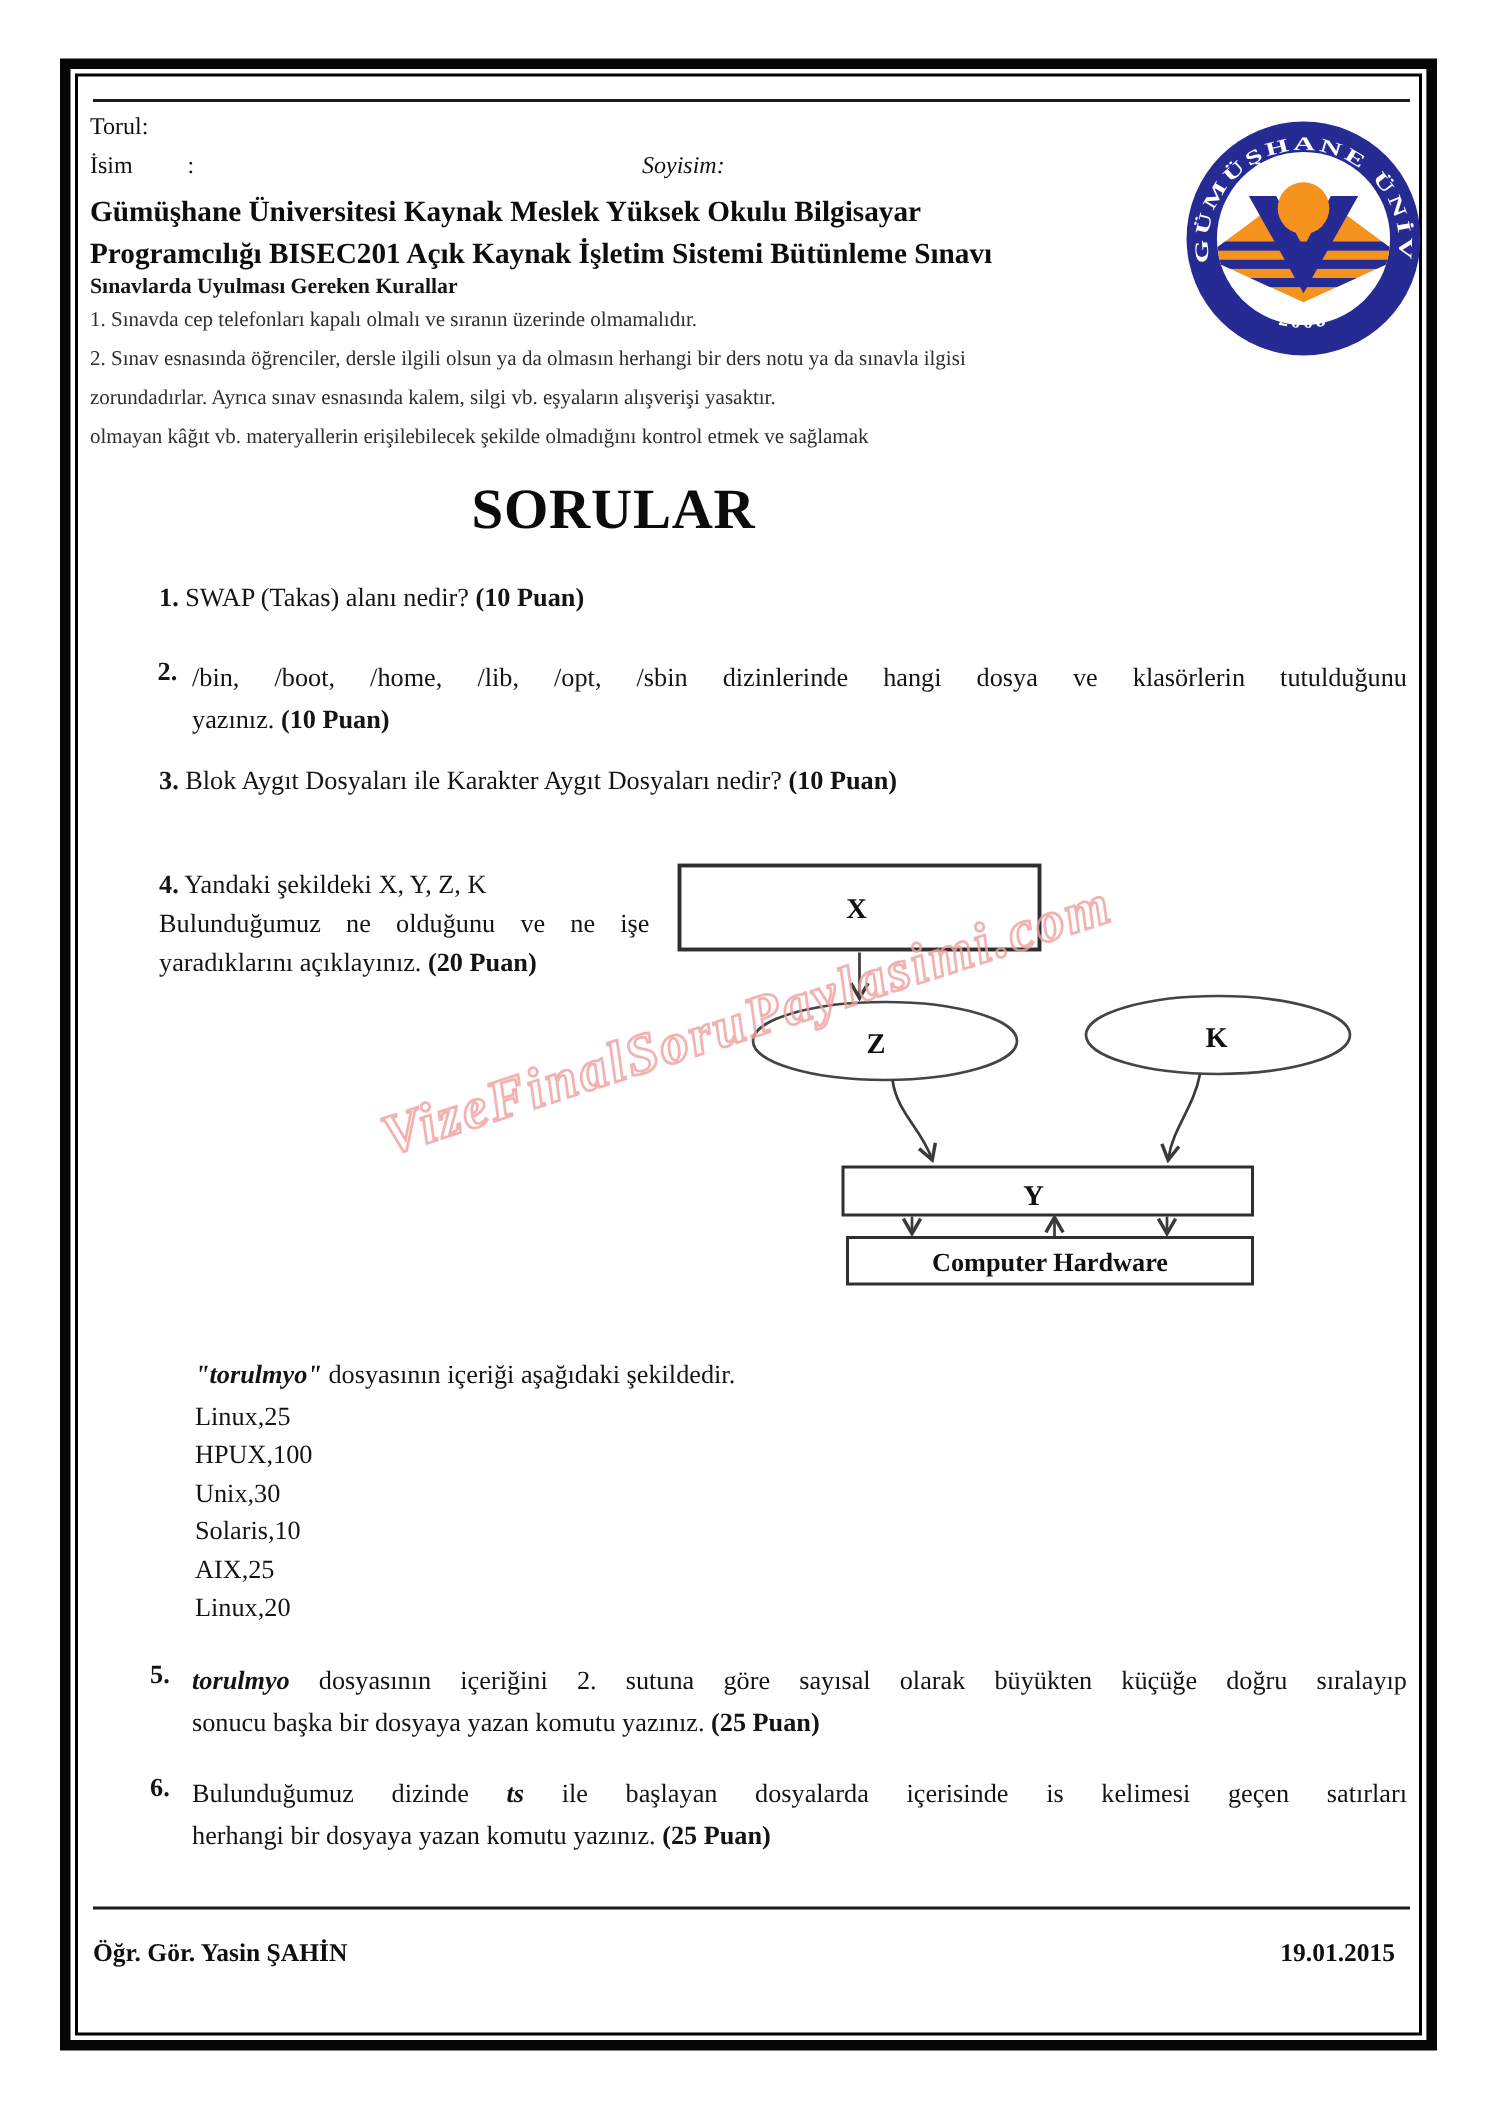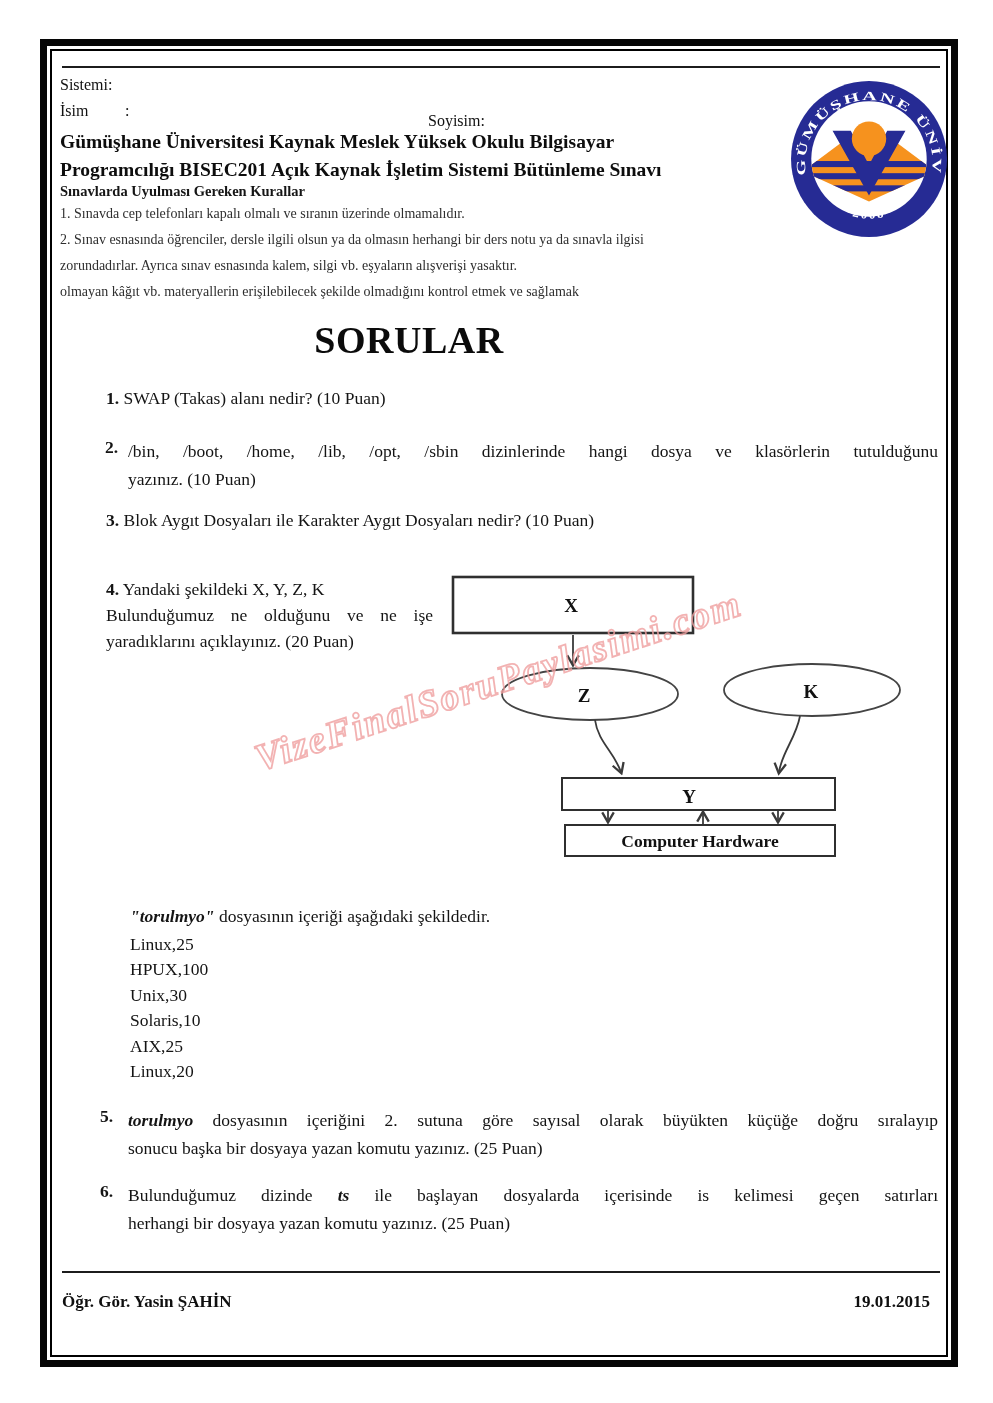--- a/index.html
+++ b/index.html
@@ -14,21 +14,21 @@
     box-shadow: inset 0 0 0 3px #ffffff, inset 0 0 0 5px #000000;
   }
   .hline{border-top:2px solid #1c1c1c;height:0;}
   .hdr-field{font-size:16px;color:#111;}
   .title{font-size:19.5px;font-weight:bold;line-height:28px;color:#0d0d0d;width:730px;}
   .rules-heading{font-size:14.5px;font-weight:bold;color:#151515;}
   .rules{font-size:14px;line-height:26px;color:#2e2e2e;width:740px;}
   .sorular{font-size:38px;font-weight:bold;letter-spacing:.5px;text-align:center;color:#0b0b0b;}
   .q{font-size:17.5px;color:#141414;}
   .q .num{font-weight:bold;}
-  .q .pts{font-weight:normal;}
+  .q .pts{font-weight:bold;}
   .qblock{position:absolute;}
   .qblock .num{position:absolute;left:0;top:0;font-weight:bold;}
   .qlines{line-height:28px;}
   .jl{text-align:justify;text-align-last:justify;}
   .bi{font-weight:bold;font-style:italic;}
   .filelist{font-size:17.5px;line-height:25.4px;color:#141414;}
   .footer-row{display:flex;justify-content:space-between;font-weight:bold;font-size:17px;color:#0f0f0f;gap:40px;}
   .watermark{
     font-size:38px;font-weight:bold;font-style:italic;letter-spacing:2px;
     color:transparent;-webkit-text-stroke:1.8px var(--wm-color,#f0a0a0);
@@ -39,25 +39,25 @@
 </style>
 </head>
 <body style="--navy: #262b94; --orange: #f6921e; --wm-color: #f0a0a0;">
 
 <div class="root">
 
   <div class="page-frame"></div>
 
   <div class="abs hline" style="left:62px;top:66px;width:878px;"></div>
 
-  <div class="abs hdr-field" style="left:60px;top:76px;">Sistemi:</div>
+  <div class="abs hdr-field" style="left:60px;top:76px;">Torul:</div>
   <div class="abs hdr-field" style="left:60px;top:102px;width:600px;">
     <span>İsim</span>
     <span class="abs" style="left:65px;top:0;">:</span>
-    <span class="abs" style="left:368px;top:10px;">Soyisim:</span>
+    <span class="abs" style="left:368px;top:0;font-style:italic;">Soyisim:</span>
   </div>
 
   <div class="abs title" style="left:60px;top:128px;">
     <div>Gümüşhane Üniversitesi Kaynak Meslek Yüksek Okulu Bilgisayar</div>
     <div>Programcılığı BISEC201 Açık Kaynak İşletim Sistemi Bütünleme Sınavı</div>
   </div>
 
   <div class="abs rules-heading" style="left:60px;top:183px;">Sınavlarda Uyulması Gereken Kurallar</div>
   <div class="abs rules" style="left:60px;top:201px;">
     <div>1. Sınavda cep telefonları kapalı olmalı ve sıranın üzerinde olmamalıdır.</div>

